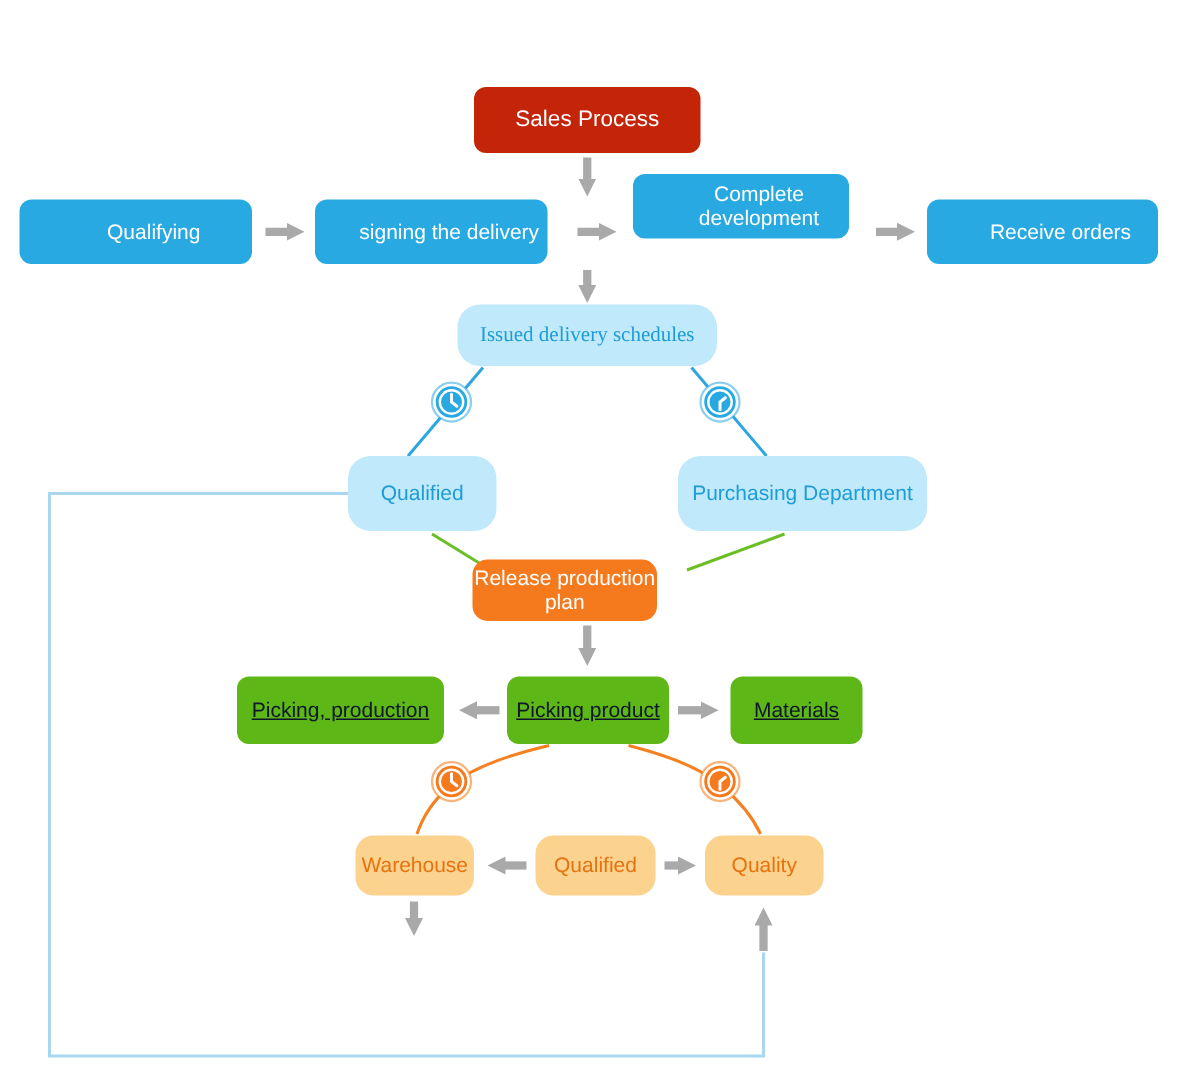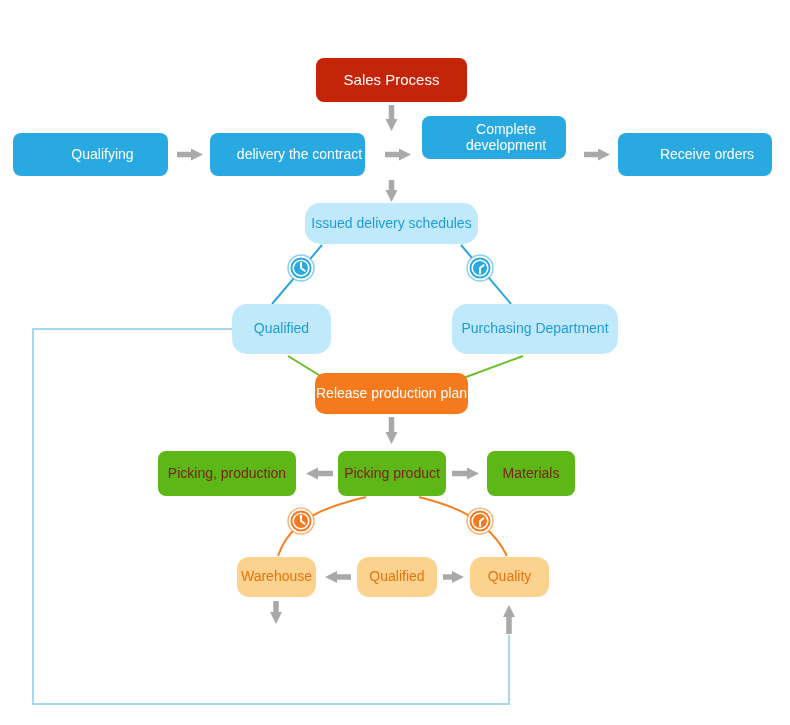--- a/index.html
+++ b/index.html
@@ -24,21 +24,21 @@
     justify-content: center;
     text-align: center;
     font-size: 14px;
     line-height: 1.1;
     box-sizing: border-box;
     z-index: 2;
   }
   .red    { background: var(--red, #c42508);    color: #fff; border-radius: 8px;  font-size: 15px; }
   .blue   { background: var(--blue, #29a9e1);   color: #fff; border-radius: 8px; padding-left: 24px; }
   .lblue  { background: var(--light_blue, #c0e9fb); color: var(--light_blue_text, #1e9cd7); border-radius: 15px; }
-  .green  { background: var(--green, #5db716);  color: #7f1d1d; border-radius: 8px; }
+  .green  { background: var(--green, #5db716);  color: #0f172a; border-radius: 8px; text-decoration: underline; }
   .orange { background: var(--orange, #f5791d); color: #fff; border-radius: 10px; }
   .tan    { background: var(--tan, #fbd28e);    color: var(--tan_text, #e6730f); border-radius: 12px; }
 
   .shaft      { stroke: var(--arrow_gray, #a9a9a9); stroke-width: 5.5; fill: none; }
   .arrowhead  { fill: var(--arrow_gray, #a9a9a9); }
   .line-blue  { stroke: var(--line_blue, #2ca6e0); stroke-width: 2; fill: none; }
   .line-green { stroke: var(--line_green, #6abf27); stroke-width: 2; fill: none; }
   .line-orange{ stroke: var(--line_orange, #f58020); stroke-width: 2; fill: none; }
   .line-loop  { stroke: var(--loop_blue, #a8d8ef); stroke-width: 2; fill: none; }
 
@@ -107,30 +107,30 @@
       <circle class="clock-outer-orange" r="13"></circle>
       <circle class="clock-face-orange" r="10.5"></circle>
       <circle class="clock-ring" r="7.8"></circle>
       <polyline class="clock-hands" points="0,5.2 0,0 3.6,-2.8"></polyline>
     </g>
   </svg>
 
   <div class="node red" style="left:316px; top:22px; width:151px; height:44px;">Sales Process</div>
 
   <div class="node blue" style="left:13px; top:97px; width:155px; height:43px;">Qualifying</div>
-  <div class="node blue" style="left:210px; top:97px; width:155px; height:43px;">delivery the contract</div>
+  <div class="node blue" style="left:210px; top:97px; width:155px; height:43px;">signing the delivery</div>
   <div class="node blue" style="left:422px; top:80px; width:144px; height:43px;">Complete development</div>
   <div class="node blue" style="left:618px; top:97px; width:154px; height:43px;">Receive orders</div>
 
-  <div class="node lblue" style="left:305px; top:167px; width:173px; height:41px;">Issued delivery schedules</div>
+  <div class="node lblue" style="left:305px; top:167px; width:173px; height:41px;font-family:Liberation Serif, serif;">Issued delivery schedules</div>
 
   <div class="node lblue" style="left:232px; top:268px; width:99px; height:50px;">Qualified</div>
   <div class="node lblue" style="left:452px; top:268px; width:166px; height:50px;">Purchasing Department</div>
 
-  <div class="node orange" style="left:315px; top:337px; width:153px; height:41px;">Release production plan</div>
+  <div class="node orange" style="left:315px; top:337px; width:123px; height:41px;">Release production plan</div>
 
   <div class="node green" style="left:158px; top:415px; width:138px; height:45px;">Picking, production</div>
   <div class="node green" style="left:338px; top:415px; width:108px; height:45px;">Picking product</div>
   <div class="node green" style="left:487px; top:415px; width:88px; height:45px;">Materials</div>
 
   <div class="node tan" style="left:237px; top:521px; width:79px; height:40px;">Warehouse</div>
   <div class="node tan" style="left:357px; top:521px; width:80px; height:40px;text-align:right;">Qualified</div>
   <div class="node tan" style="left:470px; top:521px; width:79px; height:40px;">Quality</div>
 
 

